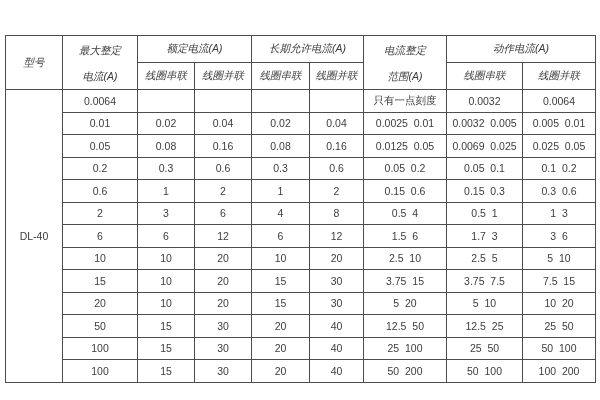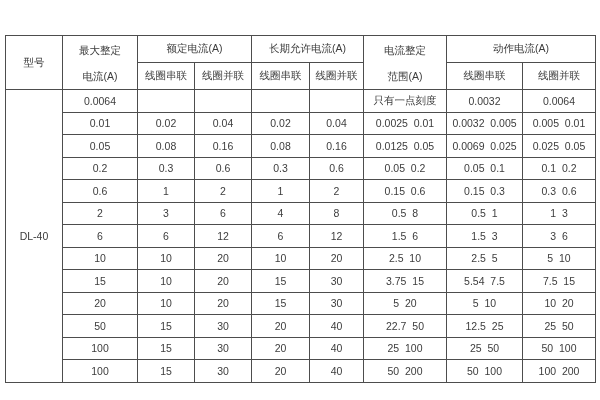--- a/index.html
+++ b/index.html
@@ -30,20 +30,21 @@
     vertical-align: middle;
     font-weight: normal;
     color: #3c3c3c;
     font-size: 10.5px;
     padding: 0;
     white-space: pre;
     overflow: hidden;
   }
   table.spec thead th {
     height: 26px;
+    font-style: italic;
   }
   table.spec thead th.two-line {
     white-space: pre-line;
     line-height: 26px;
   }
   table.spec tbody td {
     height: 21.5px;
   }
 </style>
 </head>
@@ -133,71 +134,71 @@
           <td>0.15  0.6</td>
           <td>0.15  0.3</td>
           <td>0.3  0.6</td>
         </tr>
         <tr>
           <td>2</td>
           <td>3</td>
           <td>6</td>
           <td>4</td>
           <td>8</td>
-          <td>0.5  8</td>
+          <td>0.5  4</td>
           <td>0.5  1</td>
           <td>1  3</td>
         </tr>
         <tr>
           <td>6</td>
           <td>6</td>
           <td>12</td>
           <td>6</td>
           <td>12</td>
           <td>1.5  6</td>
-          <td>1.5  3</td>
+          <td>1.7  3</td>
           <td>3  6</td>
         </tr>
         <tr>
           <td>10</td>
           <td>10</td>
           <td>20</td>
           <td>10</td>
           <td>20</td>
           <td>2.5  10</td>
           <td>2.5  5</td>
           <td>5  10</td>
         </tr>
         <tr>
           <td>15</td>
           <td>10</td>
           <td>20</td>
           <td>15</td>
           <td>30</td>
           <td>3.75  15</td>
-          <td>5.54  7.5</td>
+          <td>3.75  7.5</td>
           <td>7.5  15</td>
         </tr>
         <tr>
           <td>20</td>
           <td>10</td>
           <td>20</td>
           <td>15</td>
           <td>30</td>
           <td>5  20</td>
           <td>5  10</td>
           <td>10  20</td>
         </tr>
         <tr>
           <td>50</td>
           <td>15</td>
           <td>30</td>
           <td>20</td>
           <td>40</td>
-          <td>22.7  50</td>
+          <td>12.5  50</td>
           <td>12.5  25</td>
           <td>25  50</td>
         </tr>
         <tr>
           <td>100</td>
           <td>15</td>
           <td>30</td>
           <td>20</td>
           <td>40</td>
           <td>25  100</td>

